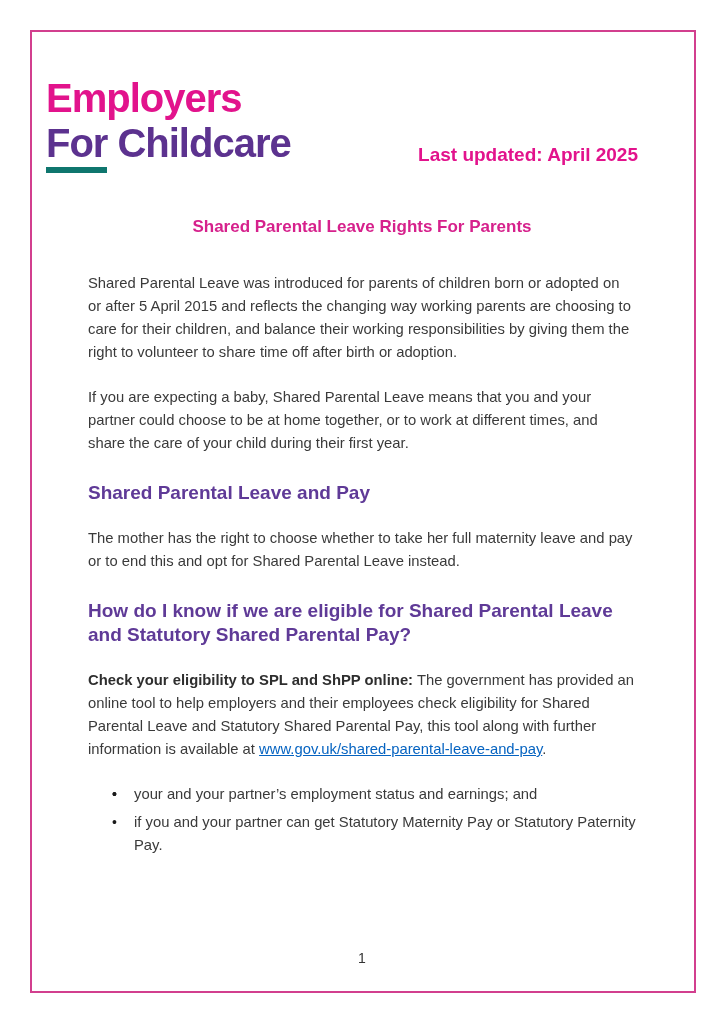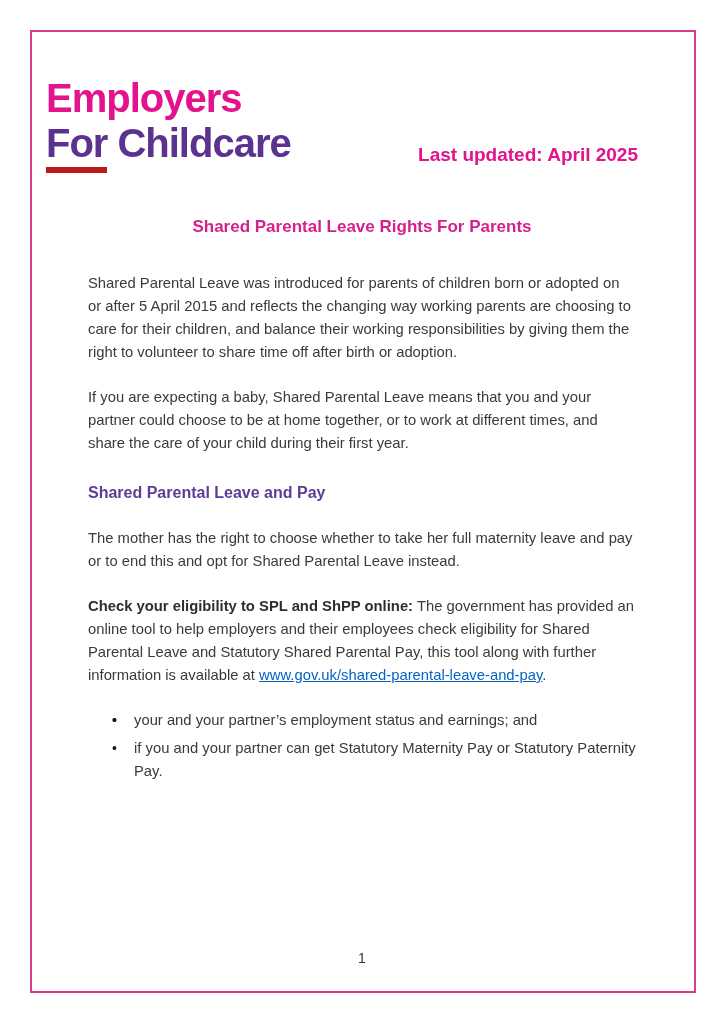--- a/index.html
+++ b/index.html
@@ -41,21 +41,21 @@
     top: 76px;
     font-weight: bold;
     font-size: 40px;
     line-height: 45px;
     letter-spacing: -1px;
   }
   .logo-line1 { color: #e2138c; display: block; }
   .logo-line2 { color: #5c328f; display: block; }
   .logo-for {
     display: inline-block;
-    border-bottom: 6px solid #b91c1c;
+    border-bottom: 6px solid #0f766e;
     padding-bottom: 1px;
     margin-right: 10px;
   }
 
   .last-updated {
     position: absolute;
     right: 86px;
     top: 144px;
     color: #e2138c;
     font-weight: bold;
@@ -70,21 +70,21 @@
     font-size: 17px;
     line-height: 22px;
   }
 
   .body-copy { margin-top: 34px; }
   .body-copy p { margin: 0 0 22px 0; }
 
   h3.section-heading {
     color: #5f3a97;
     font-weight: bold;
-    font-size: 16px;
+    font-size: 19px;
     line-height: 24px;
     margin: 26px 0 22px 0;
   }
 
   .bold-lead { font-weight: bold; color: #2e2e2e; }
 
   a.doc-link {
     color: #0563c1;
     cursor: pointer;
   }
@@ -135,20 +135,21 @@
   <div class="content">
     <h2 class="doc-title">Shared Parental Leave Rights For Parents</h2>
 
     <div class="body-copy">
       <p>Shared Parental Leave was introduced for parents of children born or adopted on or after 5 April 2015 and reflects the changing way working parents are choosing to care for their children, and balance their working responsibilities by giving them the right to volunteer to share time off after birth or adoption.</p>
       <p>If you are expecting a baby, Shared Parental Leave means that you and your partner could choose to be at home together, or to work at different times, and share the care of your child during their first year.</p>
 
       <h3 class="section-heading">Shared Parental Leave and Pay</h3>
       <p>The mother has the right to choose whether to take her full maternity leave and pay or to end this and opt for Shared Parental Leave instead.</p>
 
+      <h3 class="section-heading">How do I know if we are eligible for Shared Parental Leave and Statutory Shared Parental Pay?</h3>
 
       <p><span class="bold-lead">Check your eligibility to SPL and ShPP online:</span><span> The government has provided an online tool to help employers and their employees check eligibility for Shared Parental Leave and Statutory Shared Parental Pay, this tool along with further information is available at </span><a class="doc-link" href="#">www.gov.uk/shared-parental-leave-and-pay</a><span>.</span></p>
 
 
       <ul class="info-list">
         <li><span class="bullet-dot">•</span></li>
         <li><span class="bullet-dot">•</span><span>your and your partner’s employment status and earnings; and</span></li>
         <li><span class="bullet-dot">•</span><span>if you and your partner can get Statutory Maternity Pay or Statutory Paternity Pay.</span></li>
       </ul>
     </div>

